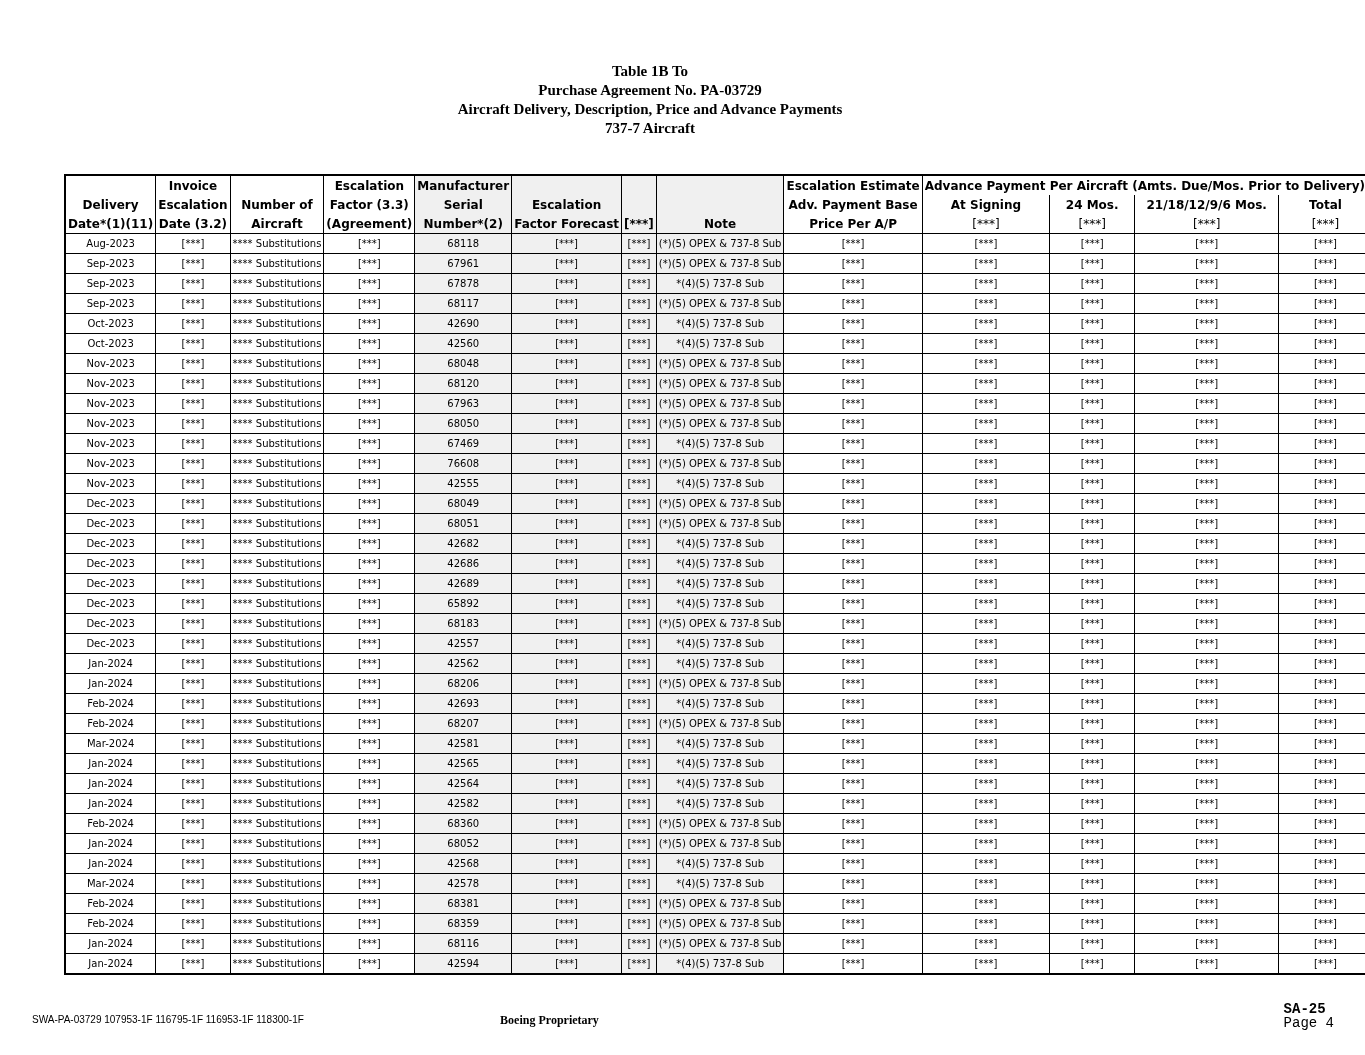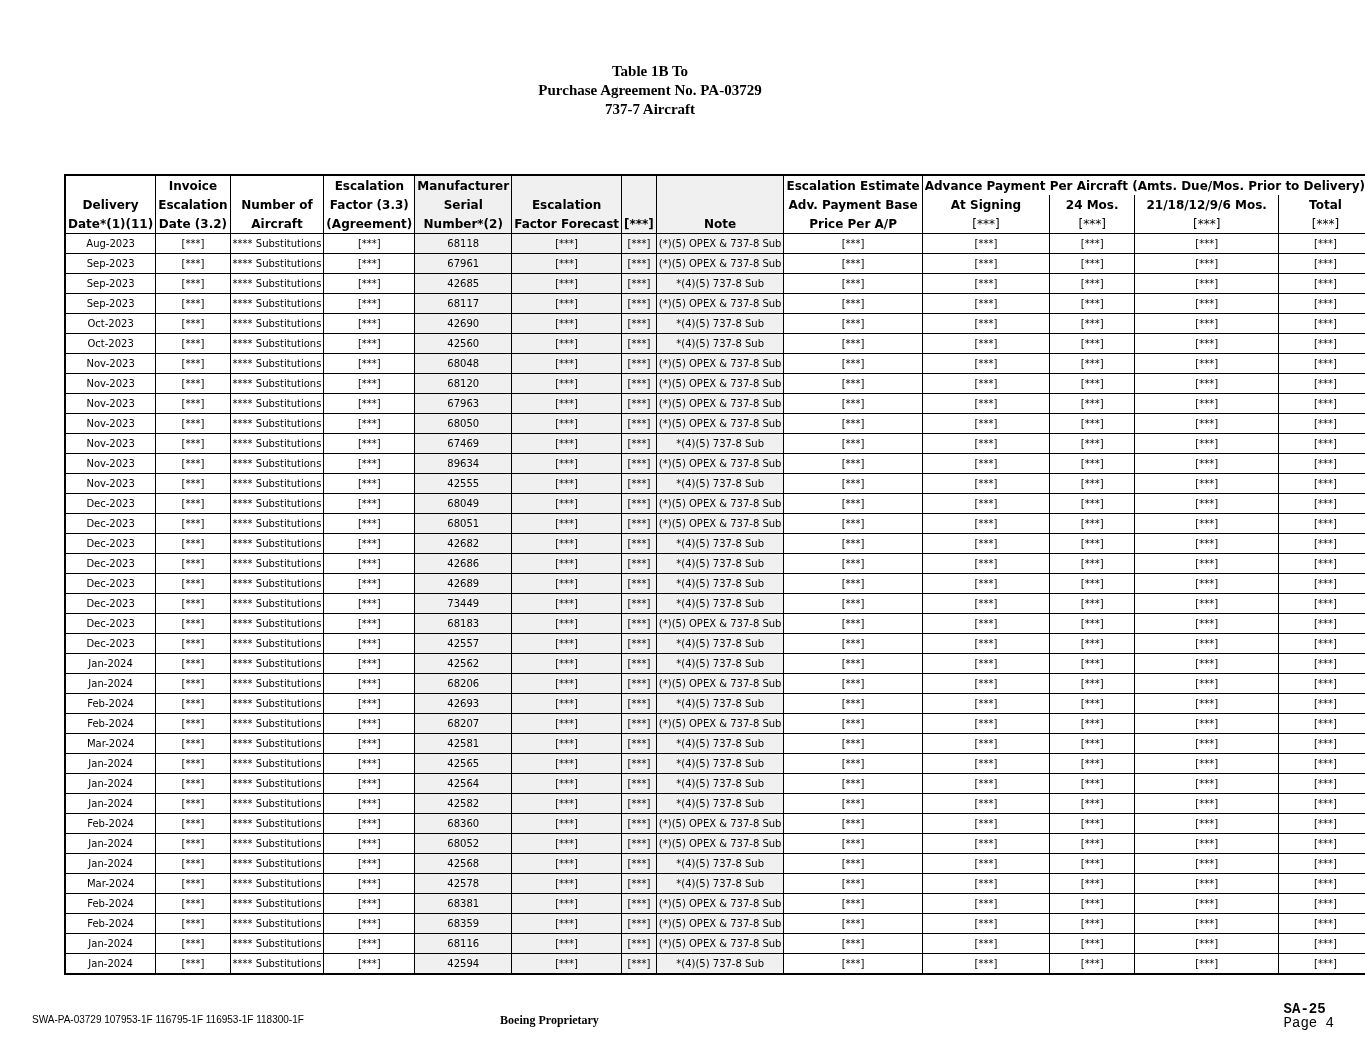--- a/index.html
+++ b/index.html
@@ -21,20 +21,21 @@
   .footer-center { position: absolute; left: 0; width: 1099px; top: 1013px; text-align: center; font-family: "Liberation Serif", serif; font-weight: bold; font-size: 12px; }
   .footer-right { position: absolute; right: 31px; top: 1002px; font-family: Liberation Mono, monospace; font-size: 14px; line-height: 14px; }
   .footer-right .sa { font-weight: bold; }
 </style>
 </head>
 <body>
 
 <div class="title-block">
   <div>Table 1B To</div>
   <div>Purchase Agreement No. PA-03729</div>
+  <div>Aircraft Delivery, Description, Price and Advance Payments</div>
   <div>737-7 Aircraft</div>
 </div>
 
 <table class="main">
   <colgroup>
     <col style="width:70px">
       <col style="width:62px">
       <col style="width:97px">
       <col style="width:80px">
       <col style="width:95px">
@@ -120,21 +121,21 @@
         <td>[***]</td>
         <td>[***]</td>
         <td>[***]</td>
         <td>[***]</td>
       </tr>
       <tr>
         <td class="c0">Sep-2023</td>
         <td>[***]</td>
         <td>**** Substitutions</td>
         <td>[***]</td>
-        <td class="shade">42685</td>
+        <td class="shade">67878</td>
         <td class="shade">[***]</td>
         <td class="shade">[***]</td>
         <td class="shade note">*(4)(5) 737-8 Sub</td>
         <td>[***]</td>
         <td>[***]</td>
         <td>[***]</td>
         <td>[***]</td>
         <td>[***]</td>
       </tr>
       <tr>
@@ -255,21 +256,21 @@
         <td>[***]</td>
         <td>[***]</td>
         <td>[***]</td>
         <td>[***]</td>
       </tr>
       <tr>
         <td class="c0">Nov-2023</td>
         <td>[***]</td>
         <td>**** Substitutions</td>
         <td>[***]</td>
-        <td class="shade">89634</td>
+        <td class="shade">76608</td>
         <td class="shade">[***]</td>
         <td class="shade">[***]</td>
         <td class="shade note">(*)(5) OPEX &amp; 737-8 Sub</td>
         <td>[***]</td>
         <td>[***]</td>
         <td>[***]</td>
         <td>[***]</td>
         <td>[***]</td>
       </tr>
       <tr>
@@ -360,21 +361,21 @@
         <td>[***]</td>
         <td>[***]</td>
         <td>[***]</td>
         <td>[***]</td>
       </tr>
       <tr>
         <td class="c0">Dec-2023</td>
         <td>[***]</td>
         <td>**** Substitutions</td>
         <td>[***]</td>
-        <td class="shade">73449</td>
+        <td class="shade">65892</td>
         <td class="shade">[***]</td>
         <td class="shade">[***]</td>
         <td class="shade note">*(4)(5) 737-8 Sub</td>
         <td>[***]</td>
         <td>[***]</td>
         <td>[***]</td>
         <td>[***]</td>
         <td>[***]</td>
       </tr>
       <tr>

